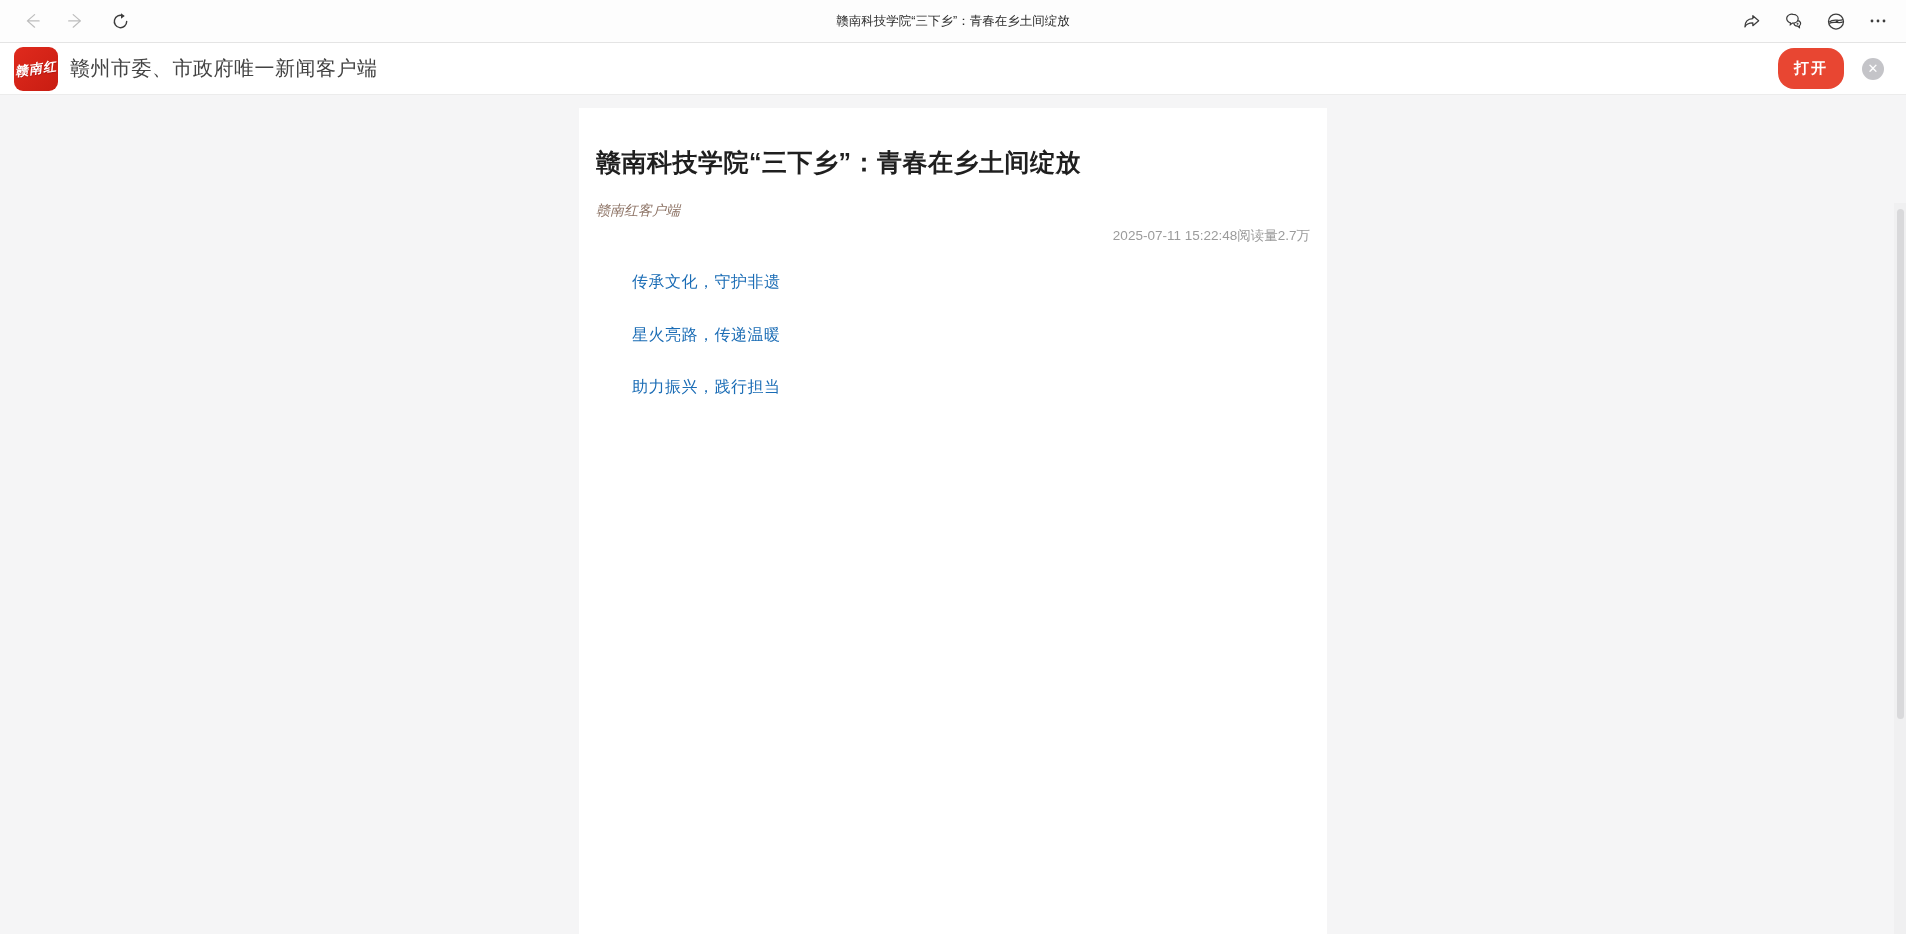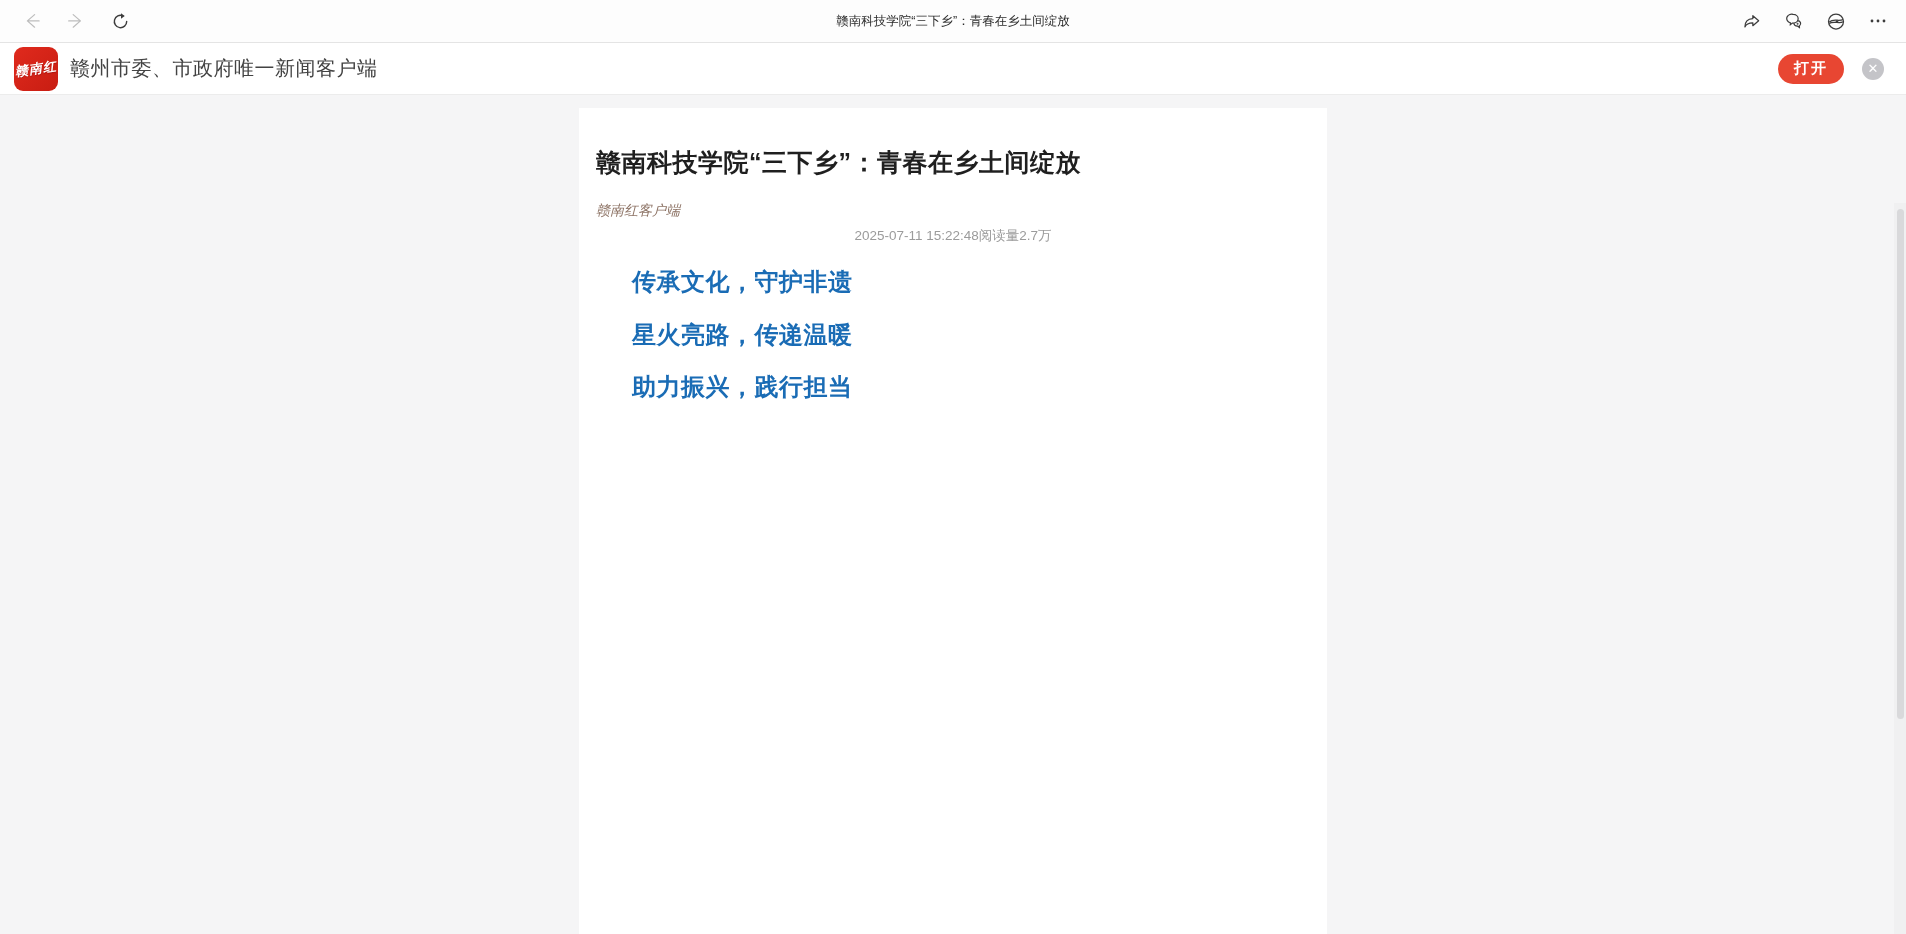--- a/index.html
+++ b/index.html
@@ -58,21 +58,21 @@
   }
   .app-logo span { transform: rotate(-8deg); text-shadow: 0 1px 1px rgba(120,0,0,.4); }
   .app-tagline {
     margin-left: 12px;
     font-size: 20px;
     color: #434343;
     letter-spacing: 0.5px;
   }
   .banner-spacer { flex: 1; }
   .open-btn {
-    min-width: 64px; height: 30px;
+    min-width: 64px; height: 41px;
     border: none; border-radius: 16px;
     background: #e84632;
     color: #ffffff;
     font-size: 15px; font-weight: 600;
     letter-spacing: 2px;
     padding: 0 16px;
     cursor: pointer;
   }
   .banner-close {
     width: 22px; height: 22px;
@@ -108,43 +108,43 @@
   }
   .article-source {
     margin-top: 23px;
     font-size: 14px;
     color: #8d7365;
     font-style: italic;
   }
   .meta-row {
     margin-top: 7px;
     display: flex;
-    justify-content: center;
+    justify-content: flex-end;
     align-items: baseline;
   }
   .article-date, .article-reads {
     font-size: 13.5px;
     color: #9b9b9b;
   }
   .article-body {
     font-family: "Liberation Serif", "DejaVu Serif", serif;
     color: #3a3a3a;
     font-size: 19px;
     line-height: 31.5px;
     text-align: justify;
   }
   .article-body p {
     margin-top: 17px;
     text-indent: 2em;
   }
   .article-body h3 {
     margin: 21px 0 4px;
     padding-left: 36px;
-    font-size: 24px;
-    font-weight: bold;
+    font-size: 16px;
+    font-weight: normal;
     color: #1a6cb5;
     font-family: "Liberation Sans", "DejaVu Sans", sans-serif;
     letter-spacing: 0.5px;
   }
 
   
   .scrollbar-track {
     position: absolute;
     right: 0; top: 95px; bottom: 0;
     width: 12px;

